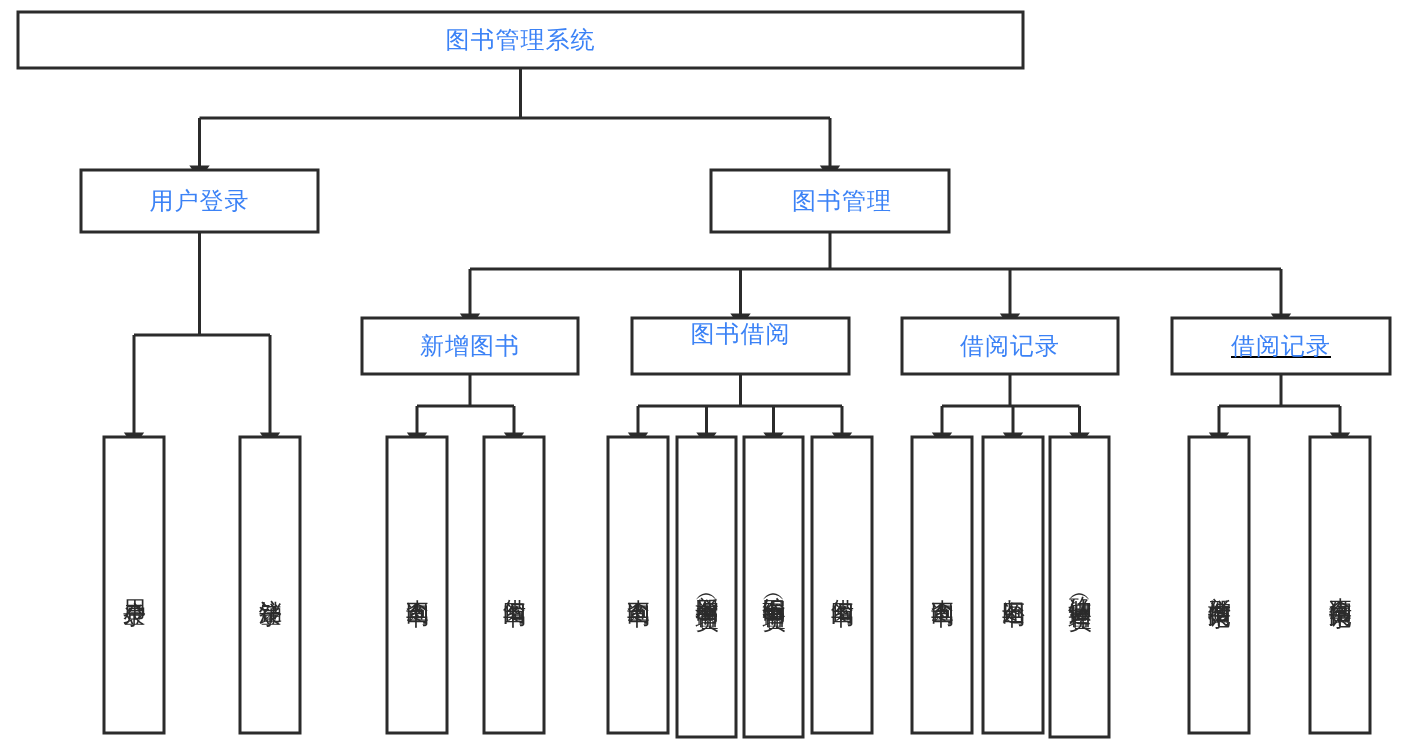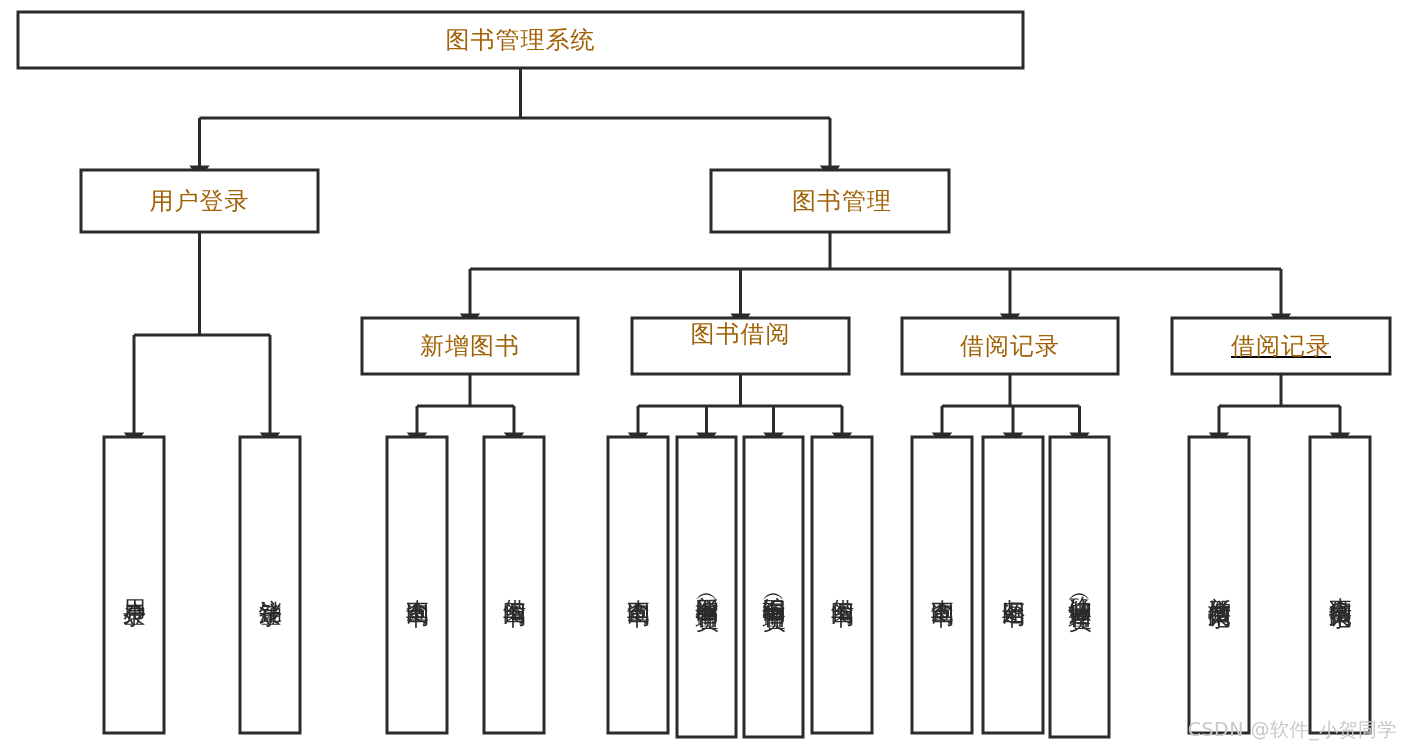--- a/index.html
+++ b/index.html
@@ -46,21 +46,21 @@
   .htext-wrap {
     position: absolute;
     display: flex;
     align-items: center;
     justify-content: center;
     pointer-events: none;
   }
   .htext {
     font-family: "DejaVu Sans", "Liberation Sans", sans-serif;
     font-size: 24px;
-    color: #a16207;
+    color: #3b82f6;
     white-space: nowrap;
     letter-spacing: 1px;
   }
   .connector {
     stroke: #2b2b2b;
     stroke-width: 3;
     fill: none;
   }
   #watermark {
     position: absolute;
@@ -210,14 +210,13 @@
       <div class="vtext-wrap" style="left: 1050px; top: 437px; width: 59px; height: 300px;">
         <span class="vtext">确认归还（管理员）</span>
       </div>
       <div class="vtext-wrap" style="left: 1189px; top: 437px; width: 60px; height: 296px;">
         <span class="vtext">新增借阅记录</span>
       </div>
       <div class="vtext-wrap" style="left: 1310px; top: 437px; width: 60px; height: 296px;">
         <span class="vtext">查询借阅记录</span>
       </div>
     </div>
-  <div id="watermark">CSDN @软件_小贺同学</div>
 </div>
 
 </body></html>

